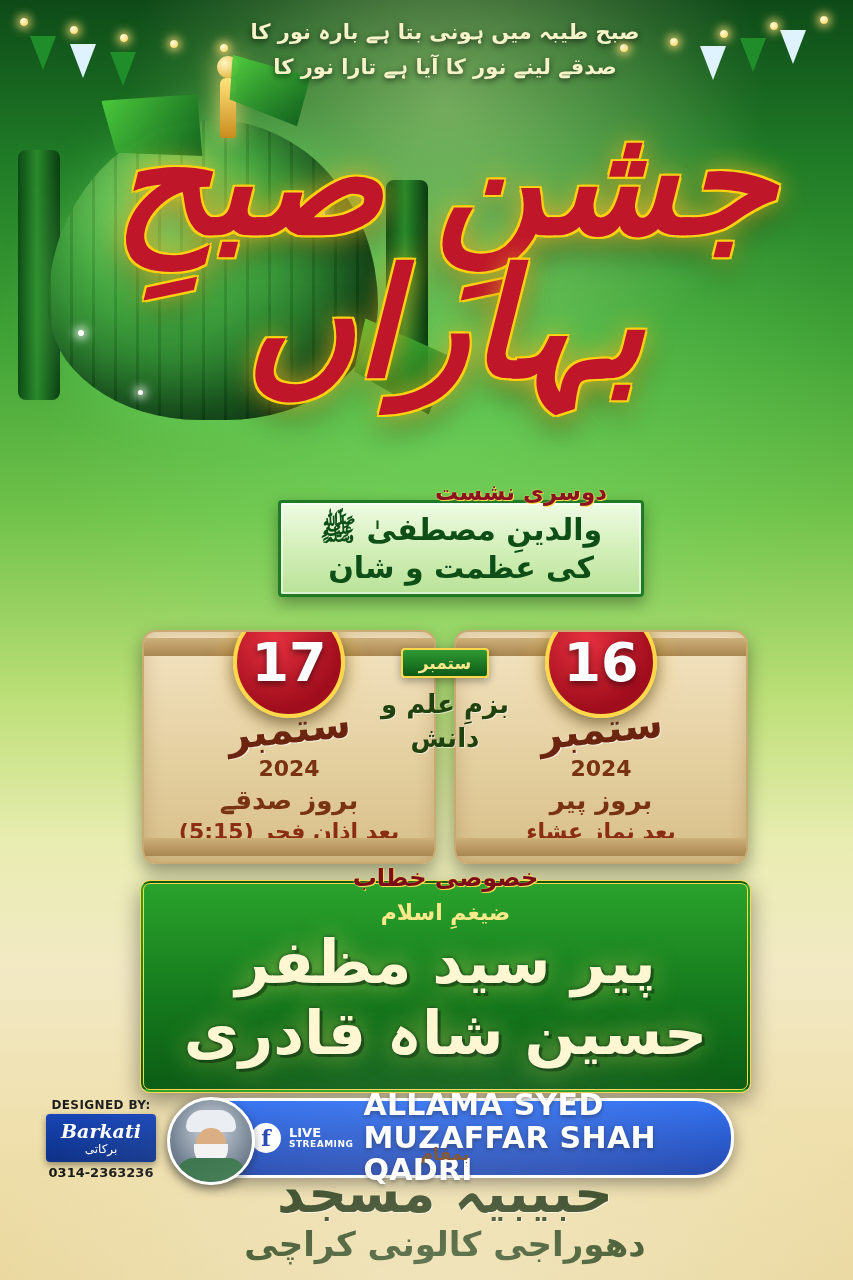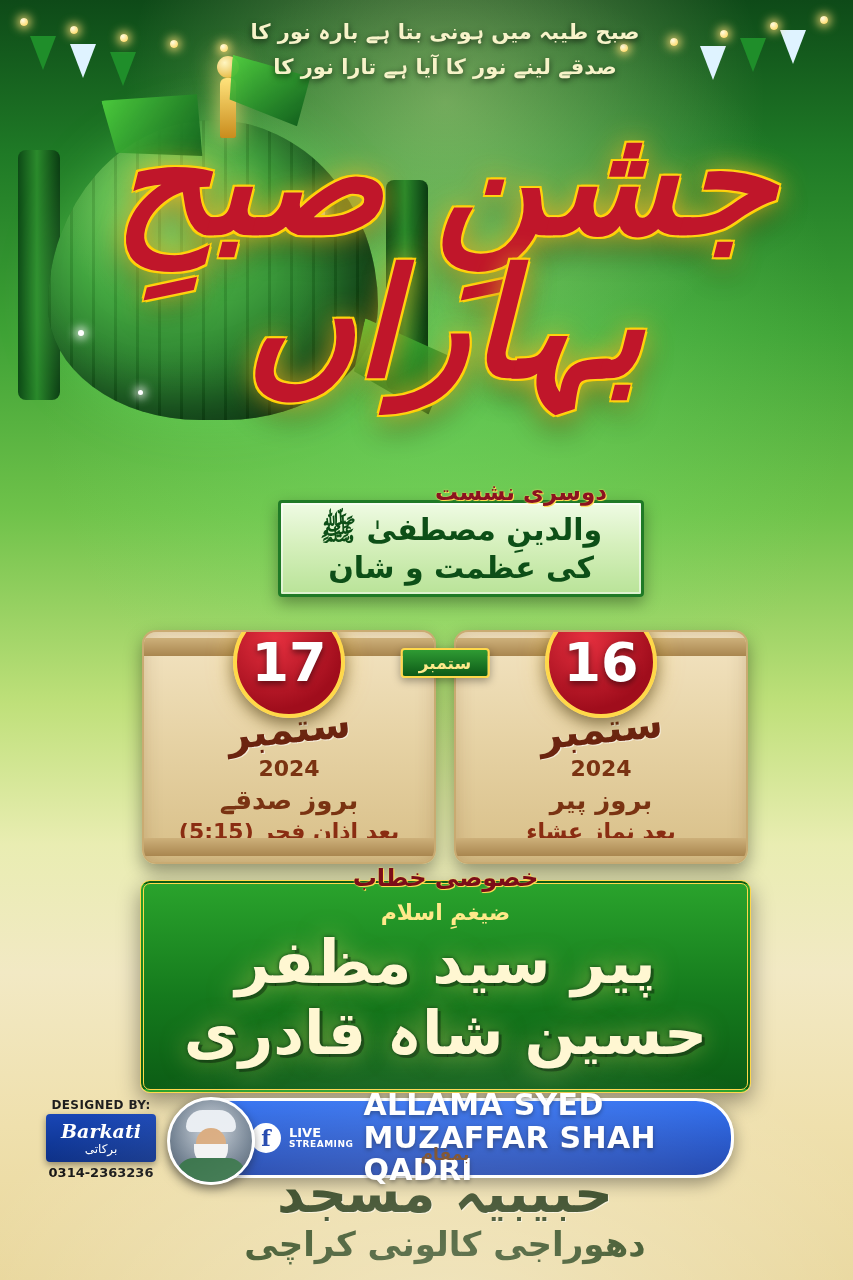--- a/index.html
+++ b/index.html
@@ -257,20 +257,24 @@
         <div class="scroll-month">ستمبر</div>
         <div class="scroll-year">2024</div>
         <div class="scroll-day">بروز صدقے</div>
         <div class="scroll-time">بعد اذانِ فجر (5:15)</div>
       </div>
     </div>
   </div>
 
   <div class="mid-tag">
     <span class="ribbon">ستمبر</span>
+    <div class="lines">
+      <div>بزمِ علم و</div>
+      <div>دانش</div>
+    </div>
   </div>
 
   <div class="speaker">
     <div class="speaker-head">خصوصی خطاب</div>
     <div class="speaker-title">ضیغمِ اسلام</div>
     <div class="speaker-name">پیر سید مظفر حسین شاہ قادری</div>
   </div>
 
   <div class="designer">
     <div class="lbl">DESIGNED BY:</div>

